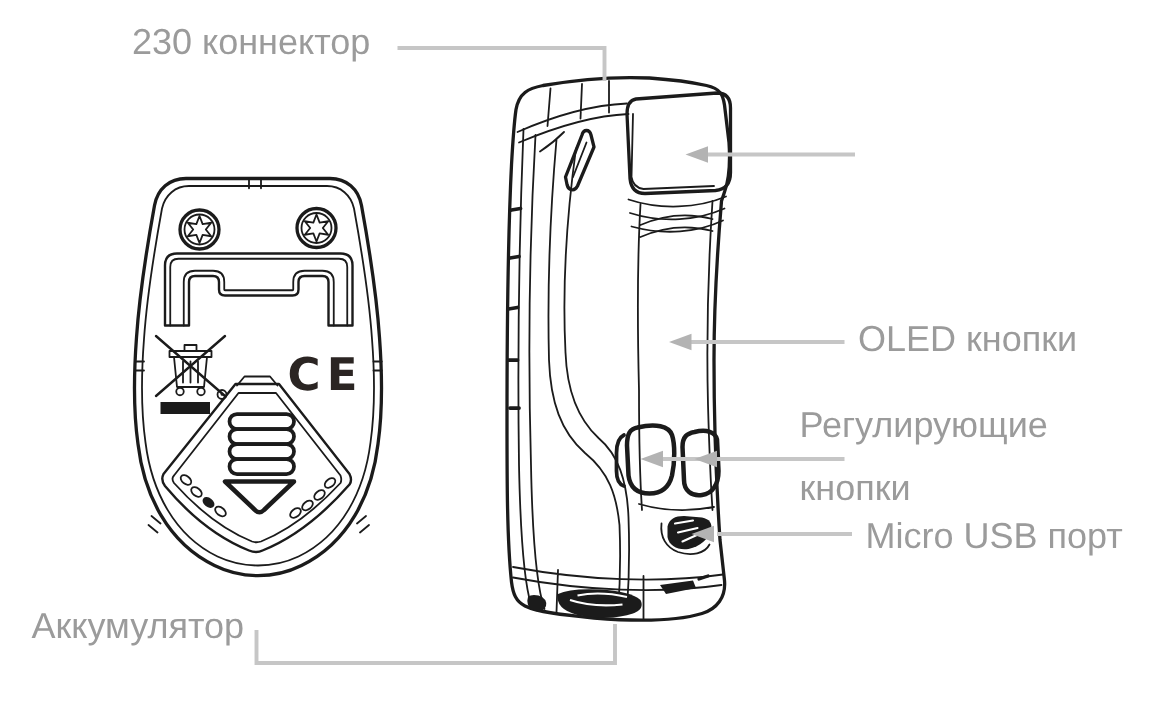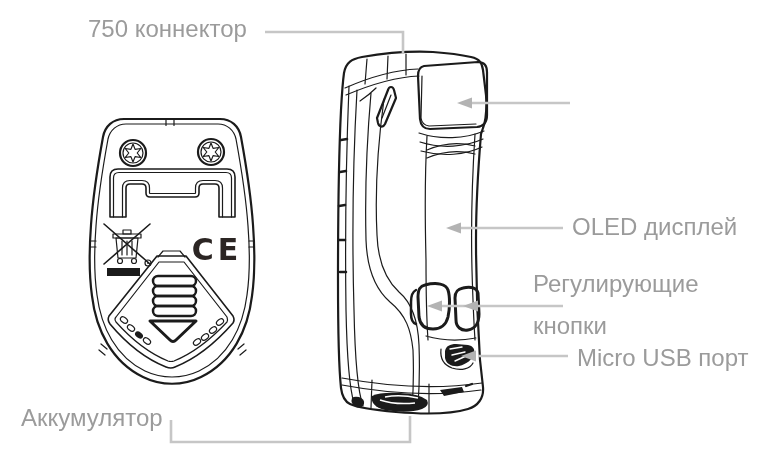--- a/index.html
+++ b/index.html
@@ -203,20 +203,20 @@
     <g>
       <line class="leader" x1="568" y1="356" x2="478" y2="356"></line>
       <polygon class="arrow" points="461,356 476,350.5 476,361.5"></polygon>
     </g>
     <g>
       <polyline class="leader" points="171,420 171,442 410,442 410,416"></polyline>
     </g>
   </g>
 </svg>
 
-  <div class="lbl" style="left:88px;top:15px;">750 коннектор</div>
-  <div class="lbl" style="left:572px;top:213px;">OLED дисплей</div>
+  <div class="lbl" style="left:88px;top:15px;">230 коннектор</div>
+  <div class="lbl" style="left:572px;top:213px;">OLED кнопки</div>
   <div class="lbl lbl-center" style="left:533px;top:270px;">Регулирующие</div>
   <div class="lbl" style="left:577px;top:344px;">Micro USB порт</div>
   <div class="lbl lbl-center" style="left:533px;top:312px;">кнопки</div>
   <div class="lbl" style="left:21px;top:404px;text-align:center;">Аккумулятор</div>
 
 </div>
 
 </body></html>

